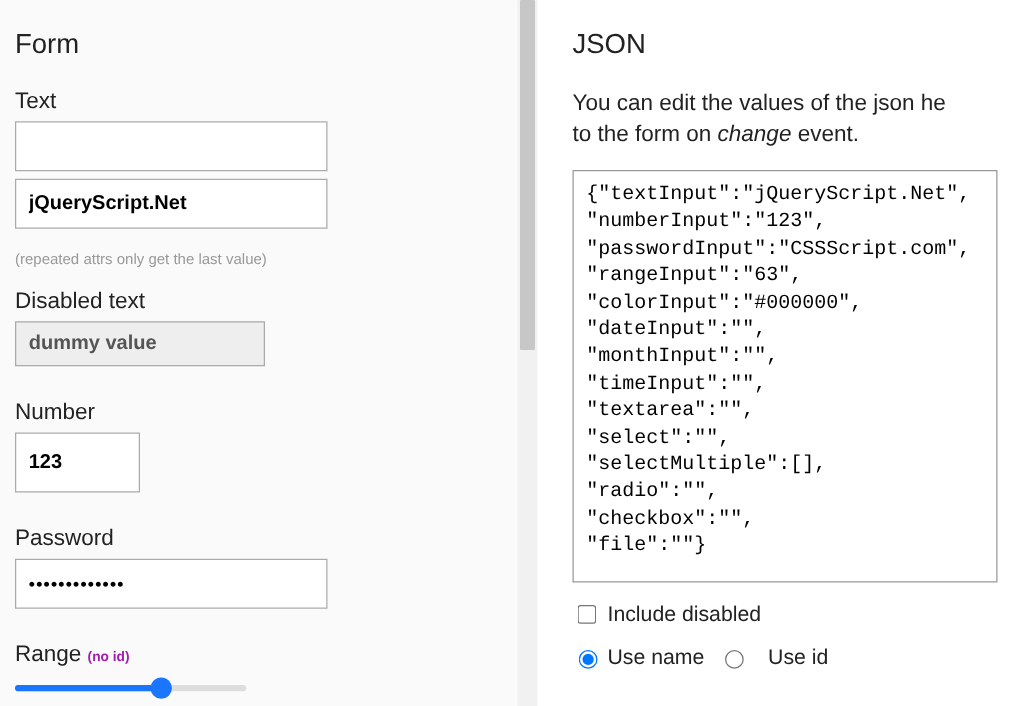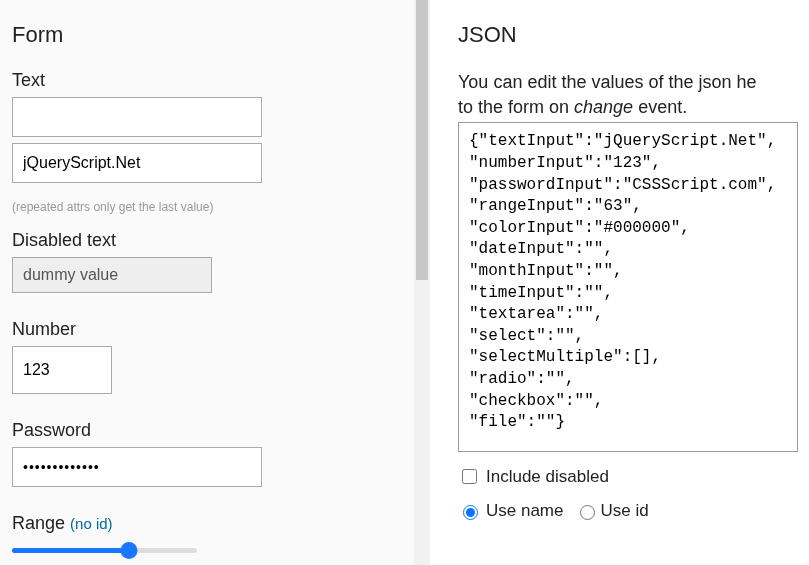--- a/index.html
+++ b/index.html
@@ -55,37 +55,38 @@
   }
   .lbl {
     display: block;
     font-size: 18px;
     font-weight: 400;
     margin-top: 12px;
     margin-bottom: 6px;
     color: #222;
   }
   .hint-inline {
-    font-size: 15px;
-    color: #0369a1;
-    font-weight: 400;
+    font-size: 11px;
+    color: #a21caf;
+    font-weight: 700;
   }
   .hint {
     font-size: 12px;
     color: #999;
     margin: 17px 0 16px 0;
   }
   .tf {
     display: block;
     width: 250px;
     height: 40px;
     padding: 0 10px;
     font-size: 16px;
     border: 1px solid #aaa;
     background: #fff;
+    font-weight: bold;
   }
   .tf + .tf { margin-top: 6px; }
   .tf.disabled { background: #eeeeee; color: #555; width: 200px; height: 36px; }
   .tf.small { width: 100px; height: 48px; }
   .tf.pw { letter-spacing: 1px; font-size: 14px; }
   .range-wrap { position: relative; width: 185px; height: 20px; margin-top: 4px;}
   .range-track {
     position: absolute; top: 8px; left: 0; height: 5px; width: 100%;
     background: #ddd; border-radius: 3px;
   }
@@ -95,21 +96,21 @@
   }
   .range-thumb {
     position: absolute; top: 2px;
     width: 17px; height: 17px; border-radius: 50%;
     background: #1a76ff;
     transform: translateX(-50%);
   }
   .right p {
     font-size: 18px;
     line-height: 1.4;
-    margin: 0 0 2px 0;
+    margin: 0 0 16px 0;
   }
   .right p em { font-style: italic; }
   .json-box {
     width: 100%;
     max-width: 340px;
     height: 330px;
     border: 1px solid #999;
     padding: 8px 10px;
     font-family: "Courier New", Courier, monospace;
     font-size: 16px;
@@ -205,19 +206,19 @@
     <label class="opt-row">
       <input type="checkbox" style="">
       <span>Include disabled</span>
     </label>
 
     <div class="opts-row2">
       <label style="display:flex;align-items:center;gap:5px;">
         <input type="radio" name="mode" checked="" style="">
         <span>Use name</span>
       </label>
-      <label style="display:flex;align-items:center;gap:2px;">
+      <label style="display:flex;align-items:center;gap:16px;">
         <input type="radio" name="mode" style="">
         <span>Use id</span>
       </label>
     </div>
   </div>
 </div>
 
 </body></html>

